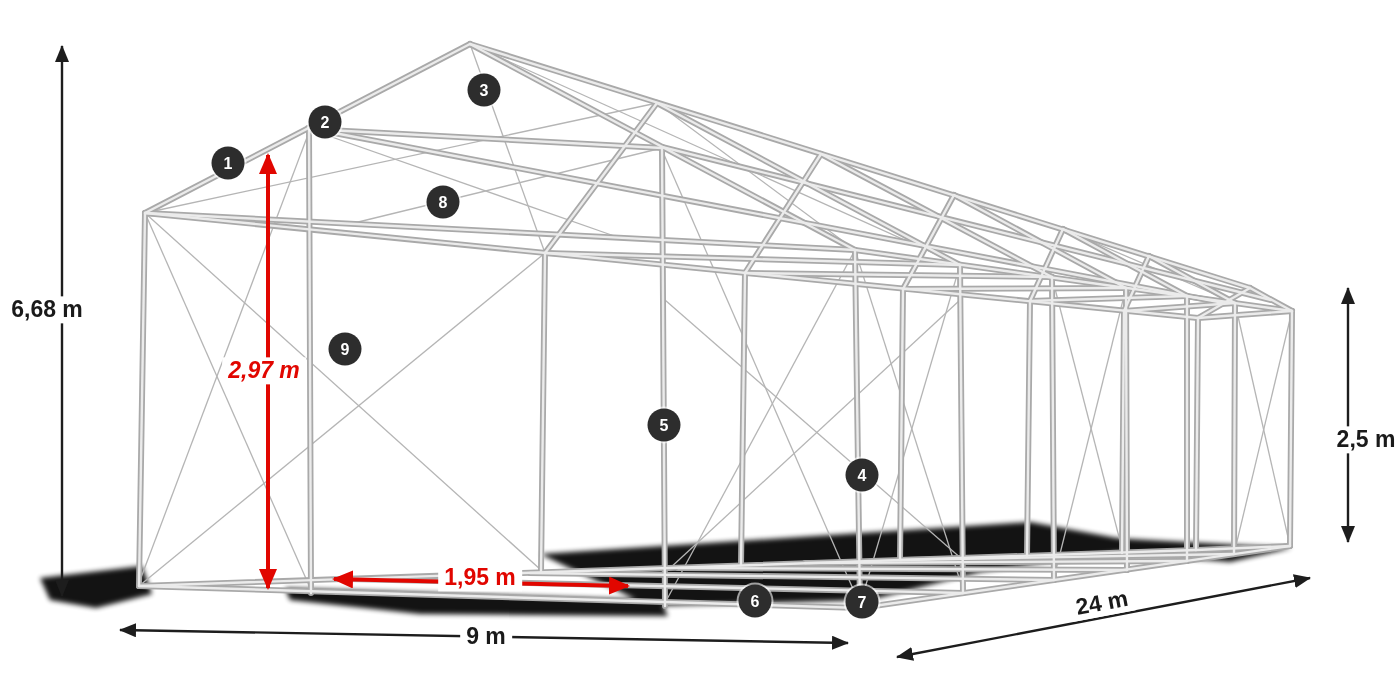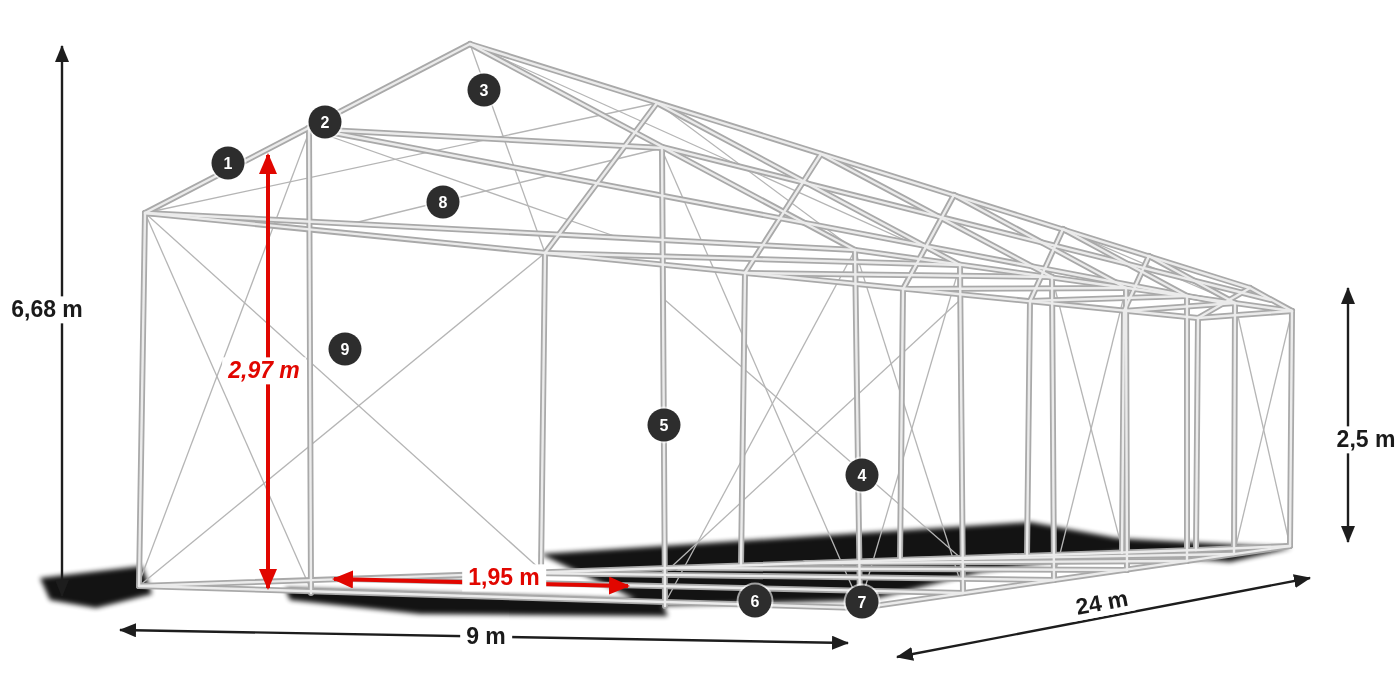--- a/index.html
+++ b/index.html
@@ -159,21 +159,21 @@
       <line class="red" x1="268" y1="155" x2="268" y2="588" marker-start="url(#ahr)" marker-end="url(#ahr)"></line>
       <line class="red" x1="334" y1="579" x2="628" y2="586" marker-start="url(#ahr)" marker-end="url(#ahr)"></line>
     </g>
   </svg>
 
   <div class="dim-label" style="left:47px;  top:310px;">6,68 m</div>
   <div class="dim-label red" style="left:264px; top:371px;font-style:italic;">2,97 m</div>
   <div class="dim-label" style="left:1366px;top:406px;margin-top:34px;">2,5 m</div>
   <div class="dim-label" style="left:486px; top:637px;">9 m</div>
   <div class="dim-label rot" style="left:1102px;top:603px;">24 m</div>
-  <div class="dim-label red" style="left:504px; top:578px;">1,95 m</div>
+  <div class="dim-label red" style="left:480px; top:578px;">1,95 m</div>
 
   <div class="badge" style="left:228px;top:163px;">1</div>
   <div class="badge" style="left:325px;top:122px;">2</div>
   <div class="badge" style="left:484px;top:90px;">3</div>
   <div class="badge" style="left:862px;top:475px;">4</div>
   <div class="badge" style="left:664px;top:425px;">5</div>
   <div class="badge" style="left:755px;top:601px;">6</div>
   <div class="badge" style="left:862px;top:602px;">7</div>
   <div class="badge" style="left:443px;top:202px;">8</div>
   <div class="badge" style="left:345px;top:349px;">9</div>

